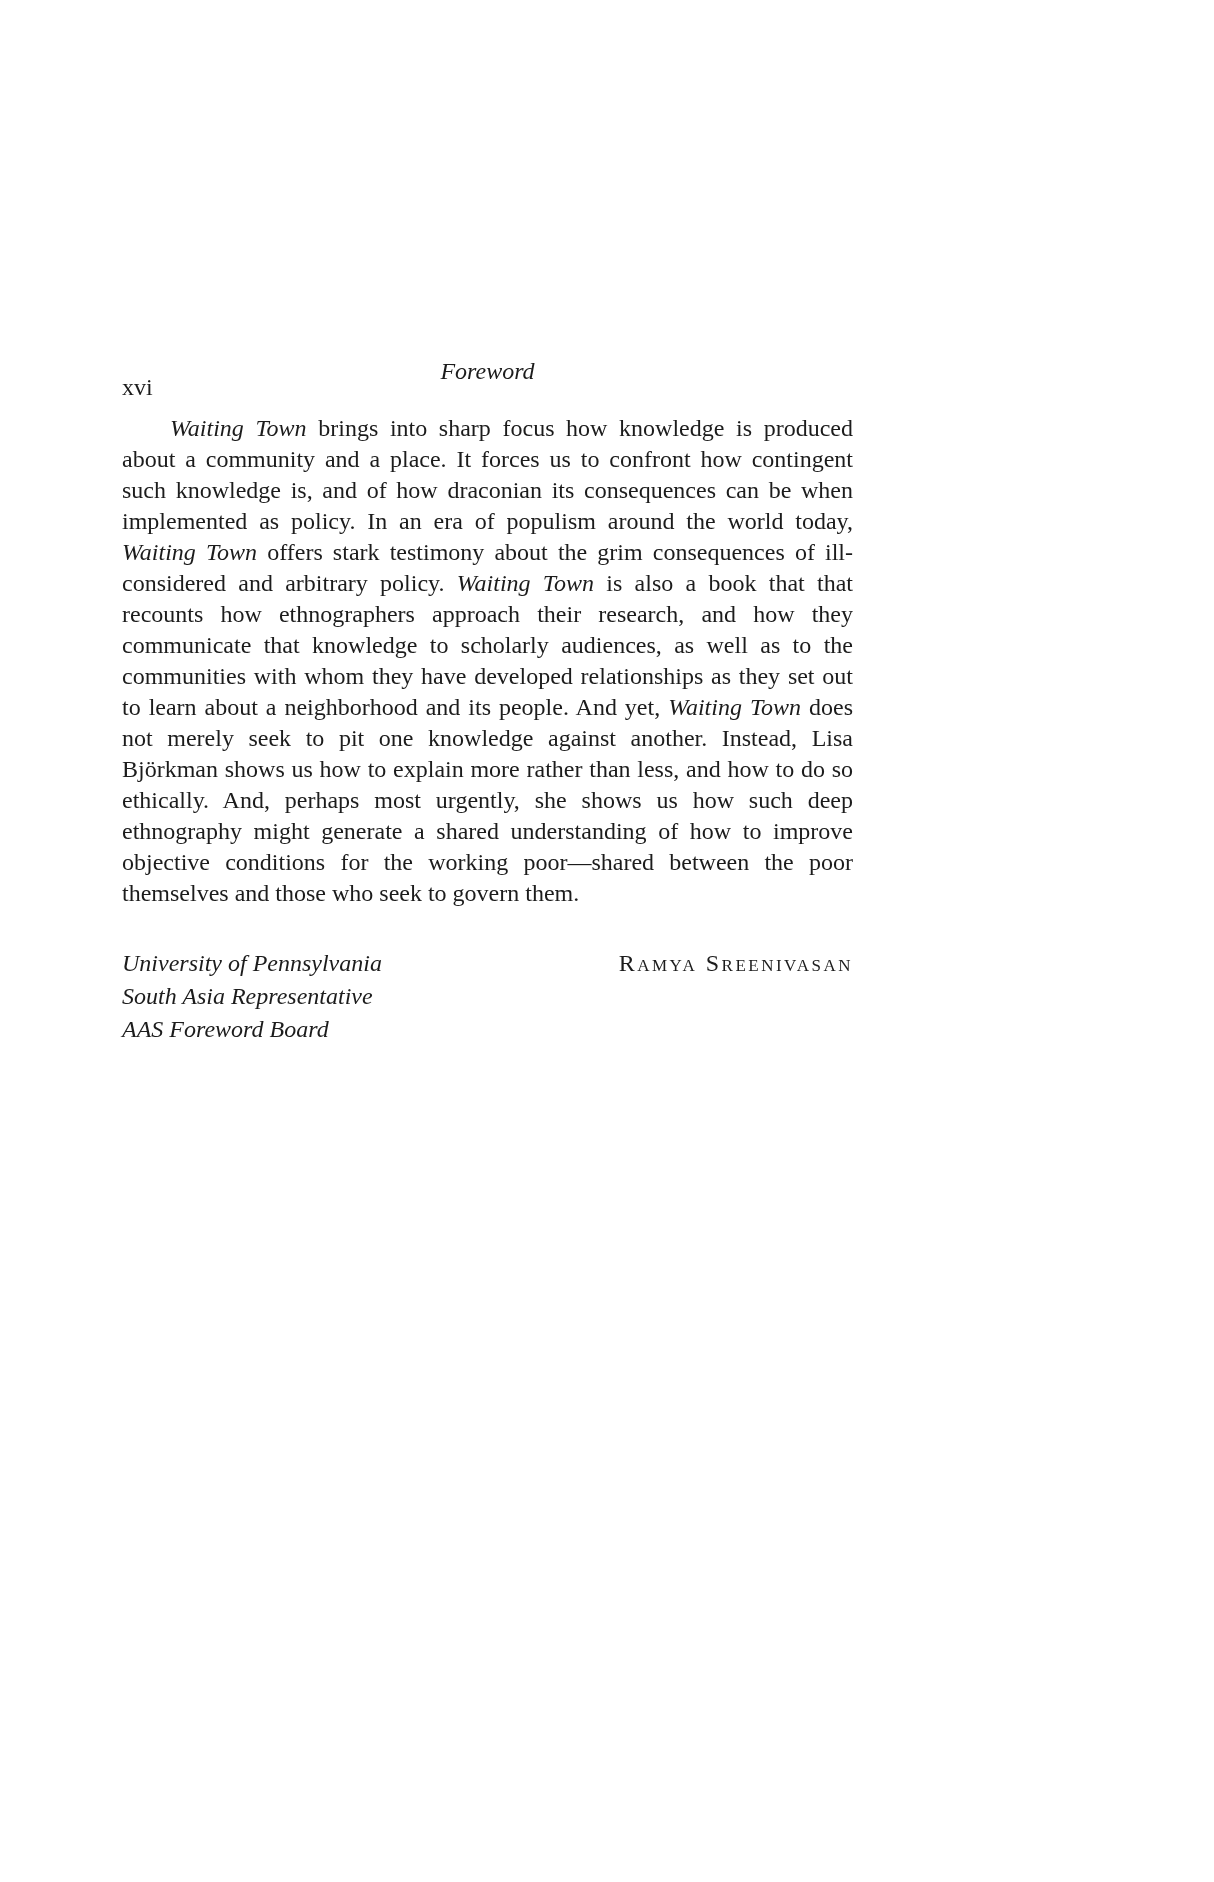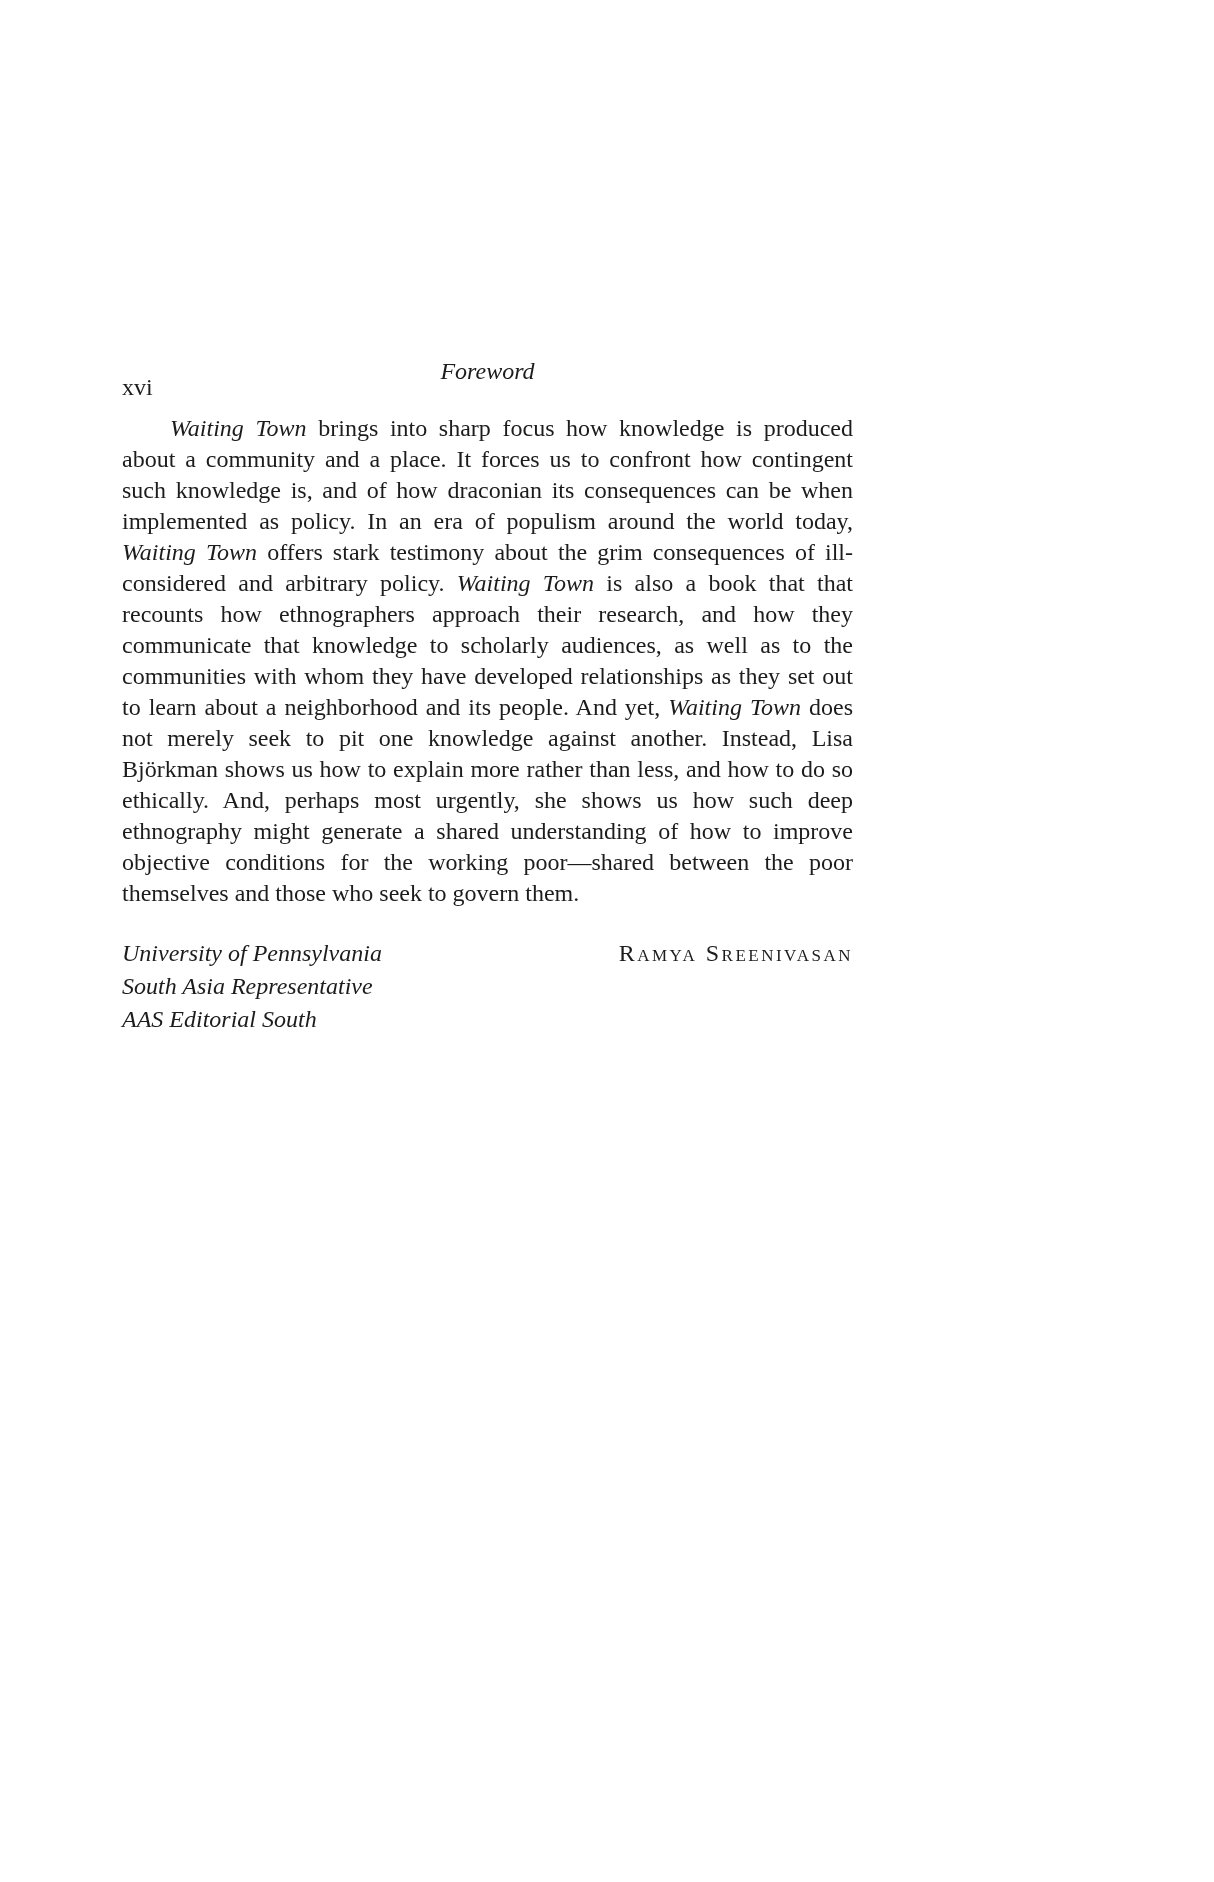--- a/index.html
+++ b/index.html
@@ -38,21 +38,21 @@
     margin: 0;
     text-align: justify;
     text-justify: inter-word;
   }
   .body-text p.para.indent {
     text-indent: 48px;
   }
   .body-text em {
   }
   .signature-block {
-    margin-top: 28px;
+    margin-top: 38px;
     display: flex;
     justify-content: space-between;
     align-items: flex-start;
   }
   .affiliation {
     font-style: italic;
     line-height: 33px;
   }
   .author-name {
     font-variant: small-caps;
@@ -71,18 +71,18 @@
   </div>
 
   <div class="body-text">
       <p class="para indent"><em>Waiting Town</em><span> brings into sharp focus how knowledge is produced about a community and a place. It forces us to confront how contingent such knowledge is, and of how draconian its consequences can be when implemented as policy. In an era of populism around the world today, </span><em>Waiting Town</em><span> offers stark testimony about the grim consequences of ill-considered and arbitrary policy. </span><em>Waiting Town</em><span> is also a book that that recounts how ethnographers approach their research, and how they communicate that knowledge to scholarly audiences, as well as to the communities with whom they have developed relationships as they set out to learn about a neighborhood and its people. And yet, </span><em>Waiting Town</em><span> does not merely seek to pit one knowledge against another. Instead, Lisa Björkman shows us how to explain more rather than less, and how to do so ethically. And, perhaps most urgently, she shows us how such deep ethnography might generate a shared understanding of how to improve objective conditions for the working poor—shared between the poor themselves and those who seek to govern them.</span></p>
     </div>
 
   <div class="signature-block">
     <div class="affiliation">
         <div>University of Pennsylvania</div>
         <div>South Asia Representative</div>
-        <div>AAS Editorial South</div>
+        <div>AAS Foreword Board</div>
       </div>
     <div class="author-name">Ramya Sreenivasan</div>
   </div>
 
 </div>
 
 </body></html>

